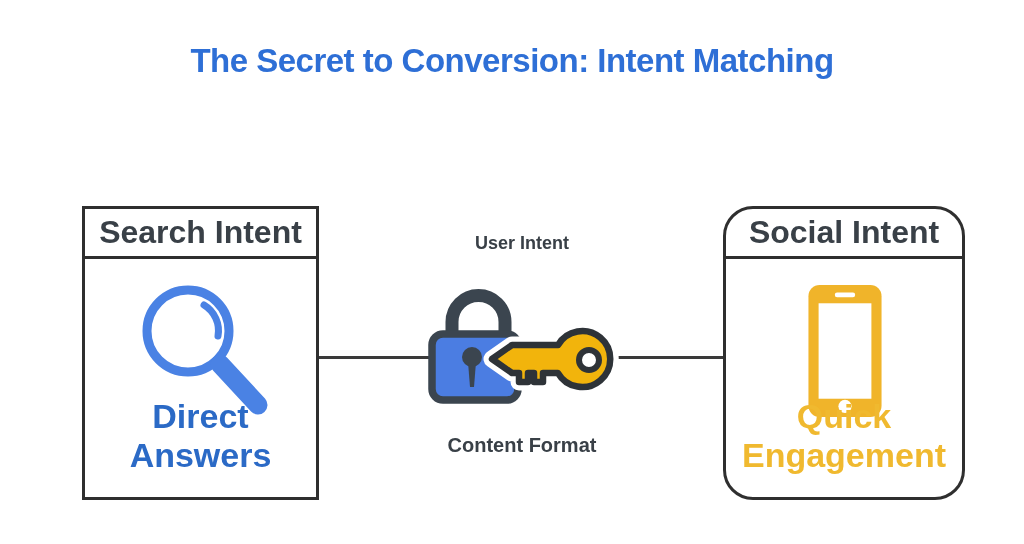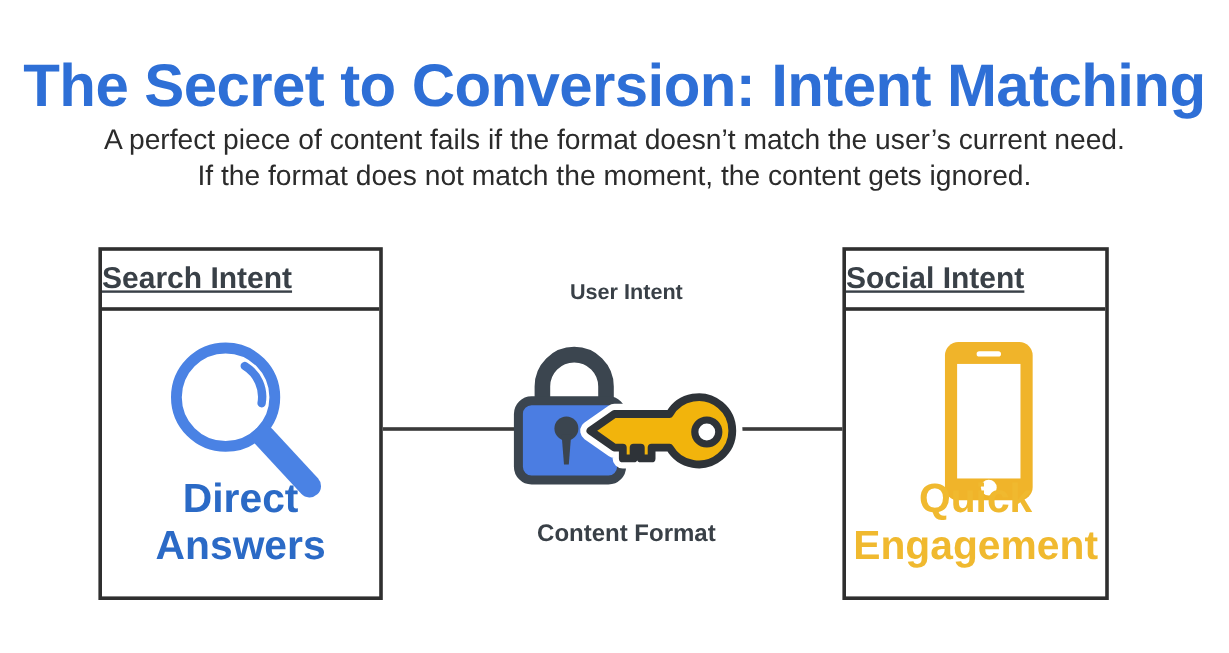--- a/index.html
+++ b/index.html
@@ -1,29 +1,29 @@
 <!DOCTYPE html>
 <html style="--blue-title: #2e6fd6; --blue-label: #2b6ac6; --blue-icon: #4a82e4; --blue-lock: #4b7de2; --slate: #3b454f; --slate-text: #394047; --text-dark: #2b2b2b; --yellow-key: #f2b40c; --yellow-phone: #f0b42a; --yellow-label: #f0b92f; --border: #2f2f2f; --line: #3a3a3a; --key-outline: #2e3338;"><head>
 <meta charset="utf-8">
 <style>
   html,body{margin:0;padding:0;background:#ffffff;}
   body{font-family:"Liberation Sans", sans-serif; -webkit-font-smoothing:antialiased;}
   .canvas{position:relative;width:1024px;height:544px;background:#fff;overflow:hidden;}
 
   .title{position:absolute;left:0;top:42px;width:1024px;text-align:center;
-         font-size:50px;font-weight:700;letter-spacing:-0.5px;color:var(--blue-title);}
+         font-size:33px;font-weight:700;letter-spacing:-0.5px;color:var(--blue-title);}
   .subtitle{position:absolute;left:0;top:101px;width:1024px;text-align:center;
             font-size:23.5px;line-height:30px;color:var(--text-dark);}
 
   .intent-box{position:absolute;top:206px;height:294px;border:3px solid var(--border);
               background:#fff;box-sizing:border-box;}
   .box-left{left:82px;width:237px;}
-  .box-right{left:702px;width:222px;}
+  .box-right{left:723px;width:242px;border-radius:30px;}
   .box-header{height:47px;line-height:47px;border-bottom:3px solid var(--border);
-              font-size:25px;font-weight:700;color:var(--slate-text);text-decoration:underline;}
+              text-align:center;font-size:32px;font-weight:700;color:var(--slate-text);}
   .box-label{position:absolute;left:0;bottom:22px;width:100%;text-align:center;
              font-size:34px;font-weight:700;}
   .label-blue{color:var(--blue-label);}
   .label-yellow{color:var(--yellow-label);}
 
   .center-header{position:absolute;left:312px;top:233px;width:420px;text-align:center;
                  font-size:18px;font-weight:700;color:var(--slate-text);}
   .center-label{position:absolute;left:312px;top:434px;width:420px;text-align:center;
                 font-size:20px;font-weight:700;color:var(--slate-text);}
 
@@ -35,24 +35,20 @@
   .lockkey-svg{position:absolute;left:420px;top:278px;}
   .phone-svg{position:absolute;left:82px;top:76px;}
 </style>
 </head>
 <body>
 
 <div class="canvas">
 
   <div class="title">The Secret to Conversion: Intent Matching</div>
 
-  <div class="subtitle">
-    <div>A perfect piece of content fails if the format doesn’t match the user’s current need.</div>
-    <div>If the format does not match the moment, the content gets ignored.</div>
-  </div>
 
   <div class="connector left"></div>
   <div class="connector right"></div>
 
   <div class="intent-box box-left">
     <div class="box-header">Search Intent</div>
     <svg class="magnifier-svg" width="140" height="142" viewBox="0 0 140 142">
       <circle cx="51" cy="52" r="41" fill="none" stroke="var(--blue-icon)" stroke-width="9"></circle>
       <path d="M 67 26 A 30 30 0 0 1 81 57" fill="none" stroke="var(--blue-icon)" stroke-width="7" stroke-linecap="round"></path>
       <line x1="83" y1="85" x2="121" y2="126" stroke="var(--blue-icon)" stroke-width="19" stroke-linecap="round"></line>

